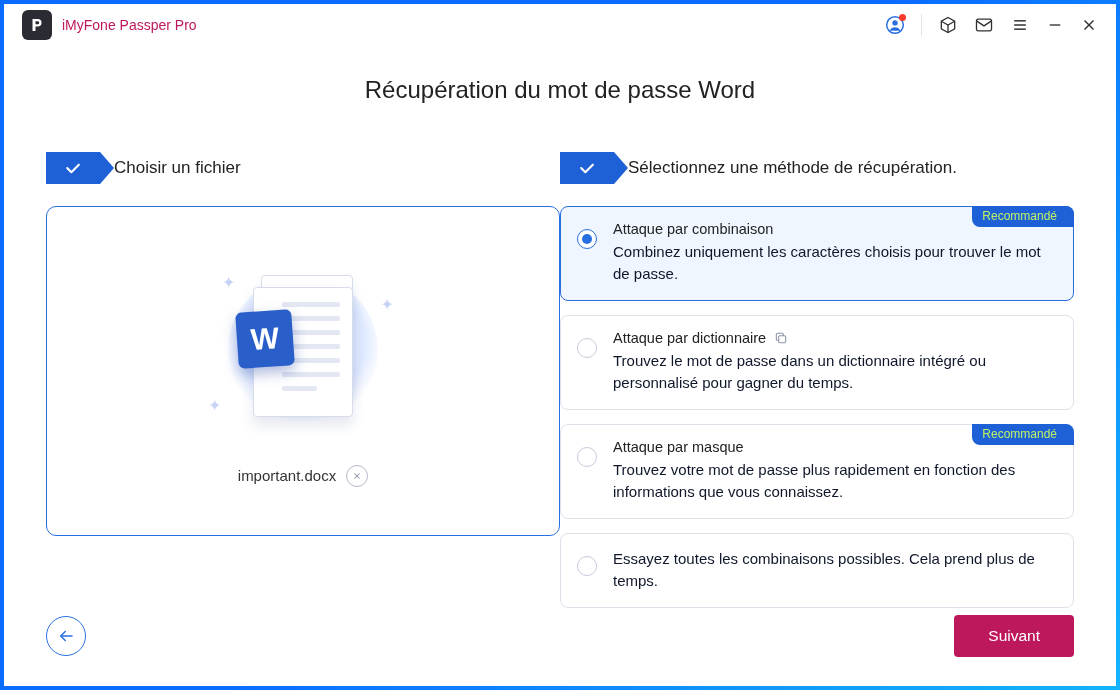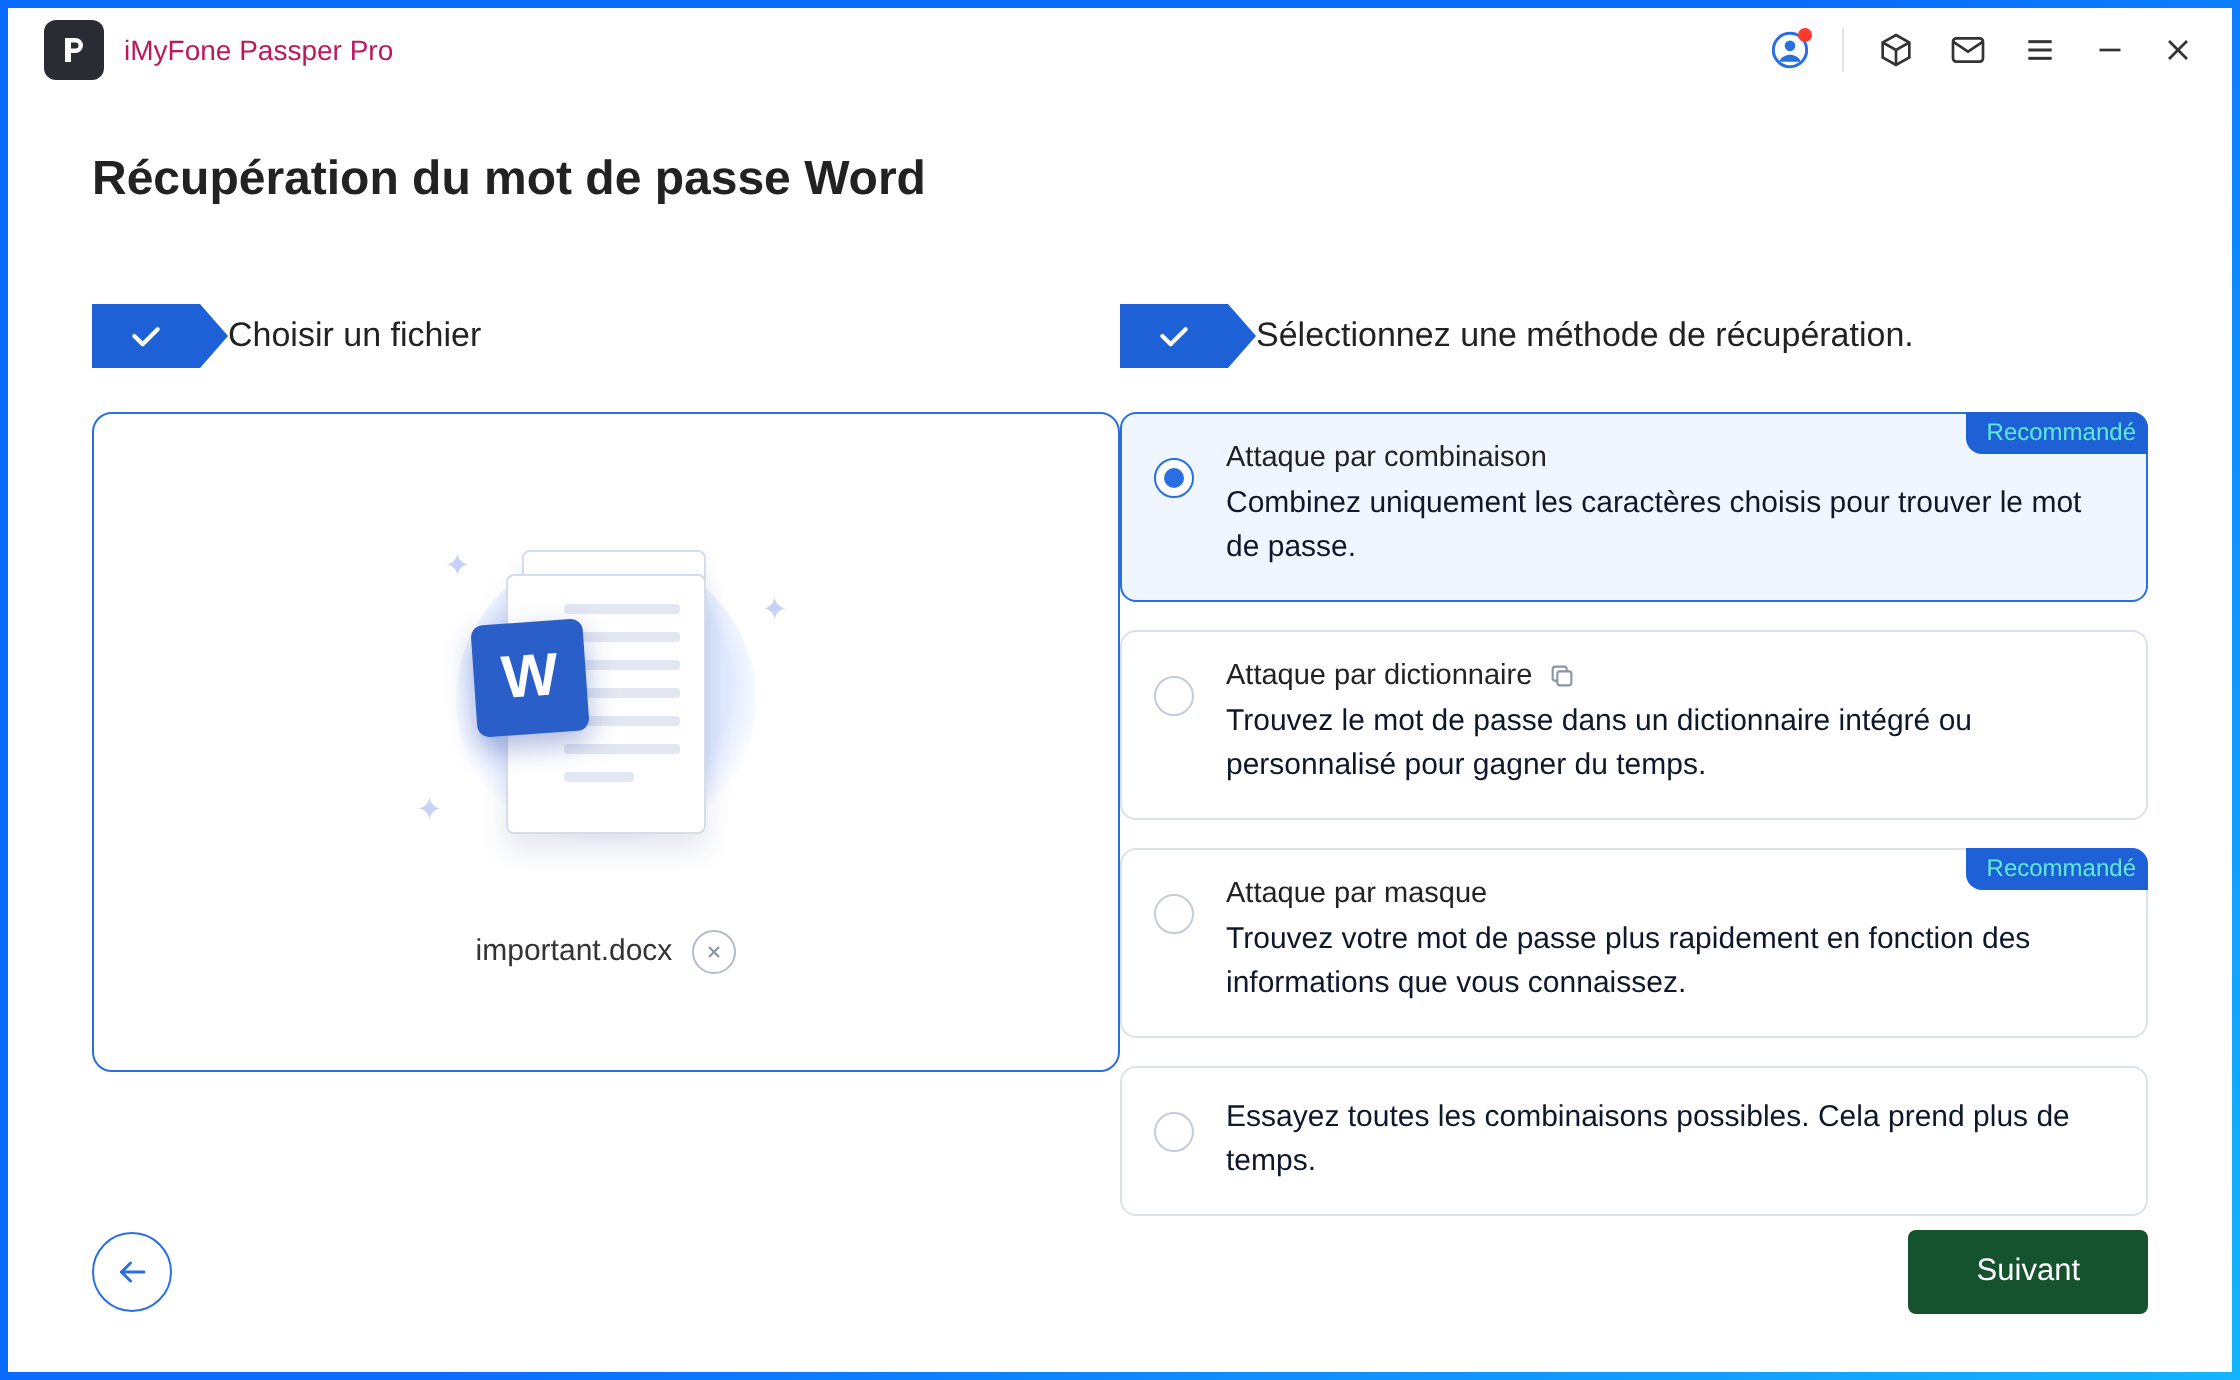--- a/index.html
+++ b/index.html
@@ -44,22 +44,22 @@
   
   .content {
     flex: 1;
     padding: 30px 42px 0 42px;
     display: flex;
     flex-direction: column;
   }
   .page-title {
     font-size: 24px;
     color: #222;
-    text-align: left;
-    font-weight: 700;
+    text-align: center;
+    font-weight: 400;
     margin-bottom: 48px;
   }
   .columns {
     display: flex;
     flex: 1;
   }
   .col { flex: 1; display: flex; flex-direction: column; }
 
   
   .step-header {
@@ -167,22 +167,22 @@
     background:#fff;
   }
   .method-card.selected .radio { border-color:#2a6fe0; }
   .radio-dot { width:10px; height:10px; border-radius:50%; background:#2a6fe0; display:none; }
   .method-card.selected .radio-dot { display:block; }
   .method-text { flex:1; }
   .method-title { font-size:14.5px; color:#222; margin-bottom:4px; display:flex; align-items:center; gap:8px;}
   .method-desc { font-size:15px; color:#0f172a; line-height:1.5; }
   .reco-tag {
     position:absolute; top:-1px; right:-1px;
-    background:#1e60d6; color:#5eead4;
-    font-size:12px; padding:3px 6px 4px 10px;
+    background:#1e60d6; color:#bef264;
+    font-size:12px; padding:3px 17px 4px 10px;
     border-top-right-radius:8px;
     border-bottom-left-radius:8px;
   }
   .copy-icon { width:14px; height:14px; color:#8b93a6; }
 
   
   .footer {
     height: 90px;
     display:flex;
     align-items:center;
@@ -190,21 +190,21 @@
   }
   .back-btn {
     width:40px; height:40px; border-radius:50%;
     border:1.5px solid #2a6fe0;
     display:flex; align-items:center; justify-content:center;
     cursor:pointer; color:#2a6fe0;
     background:#fff;
   }
   .footer-spacer { flex:1; }
   .next-btn {
-    background:#14532d; color:#fff; border:none;
+    background:#be185d; color:#fff; border:none;
     padding: 12px 34px; font-size:15.5px;
     border-radius:4px; cursor:pointer;
   }
 </style>
 </head>
 <body>
 
 <div class="outer-frame">
   <div class="app-window">
 

